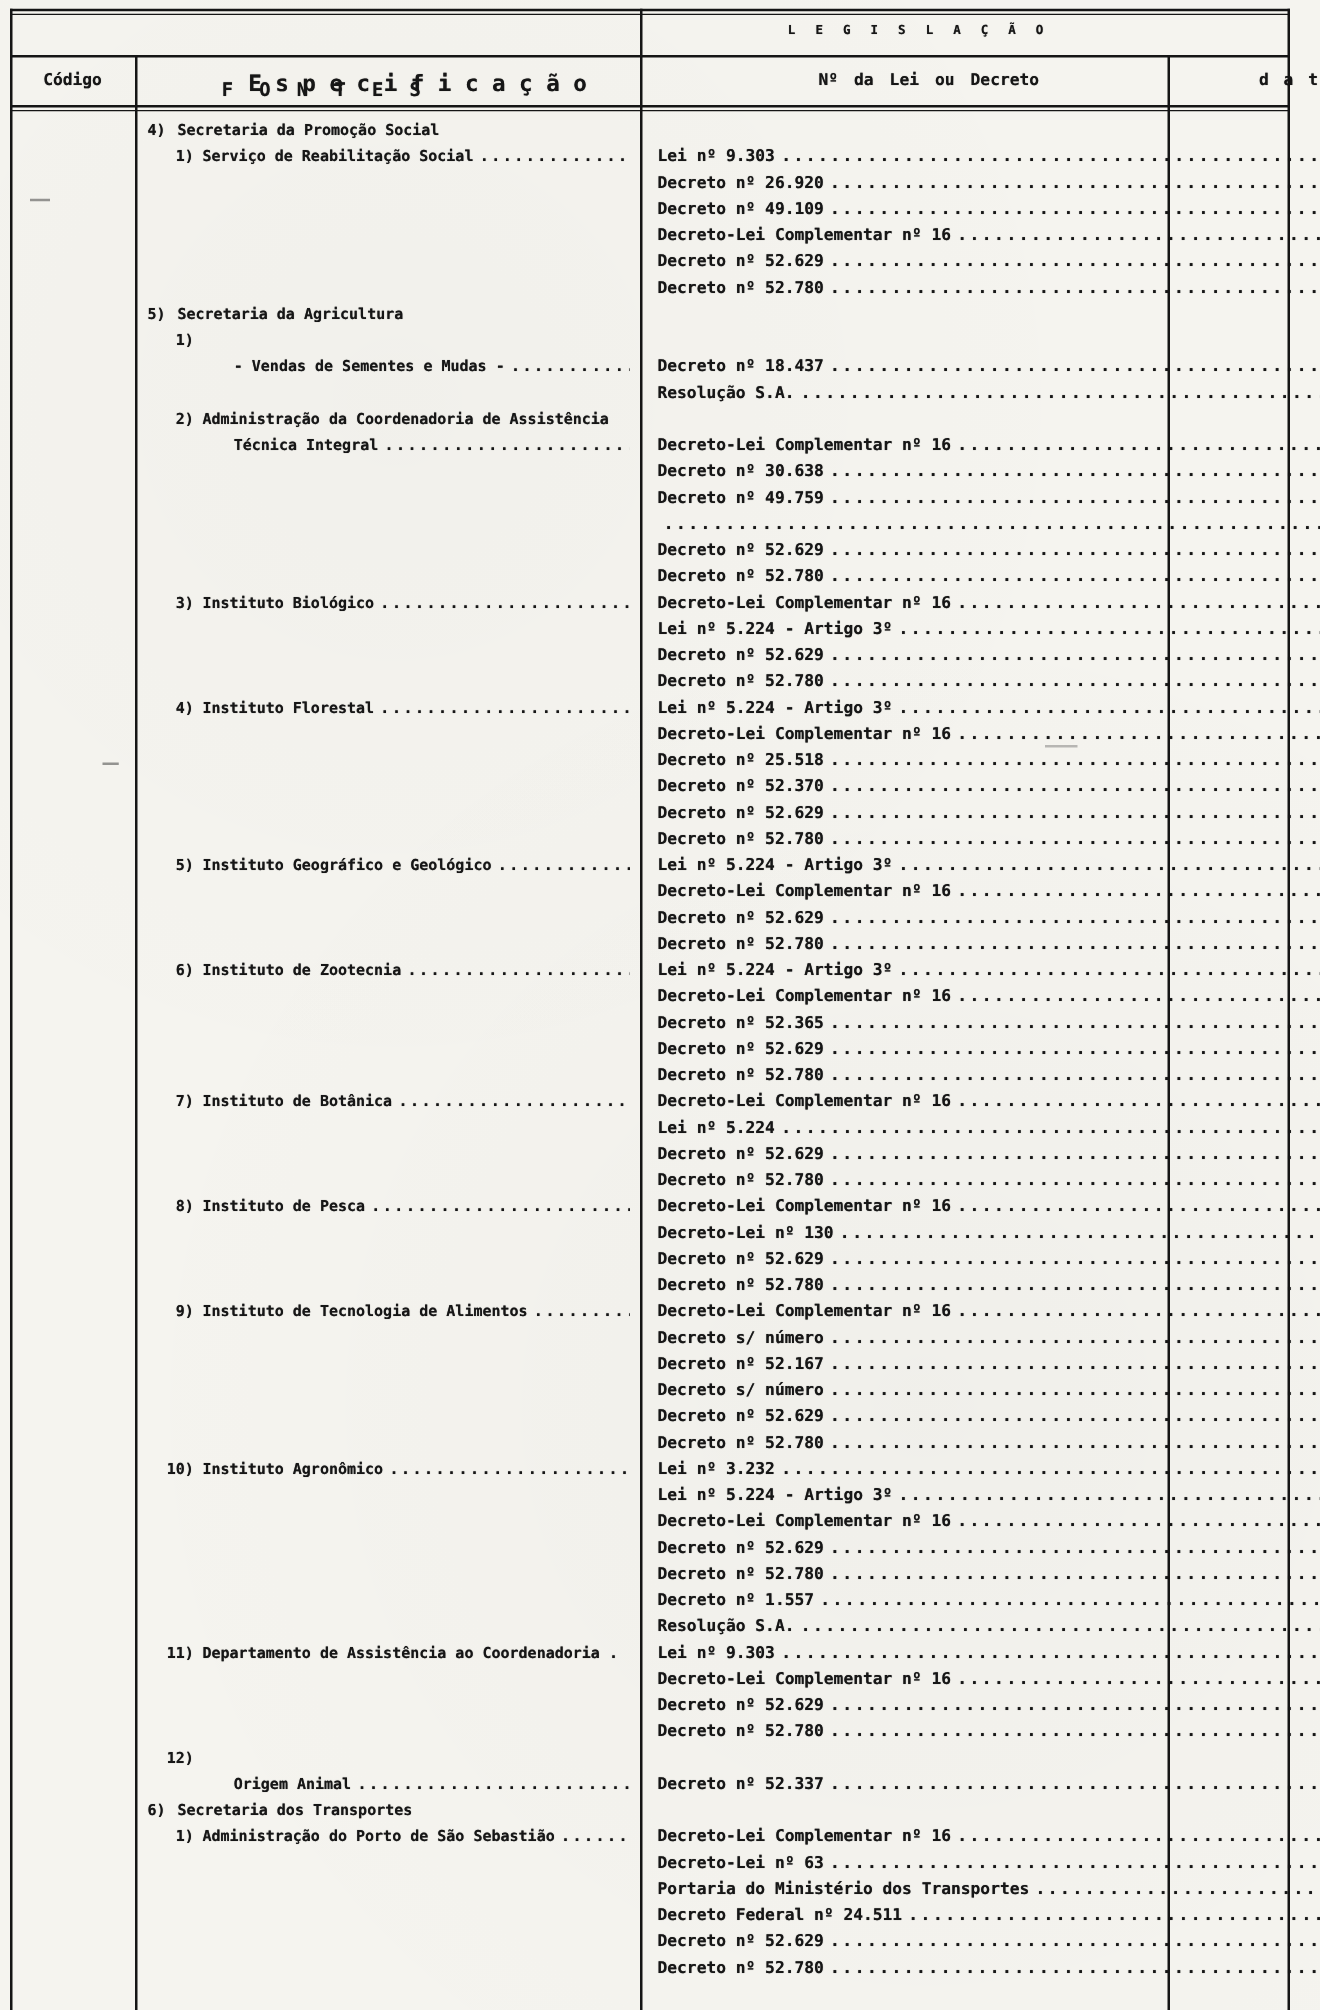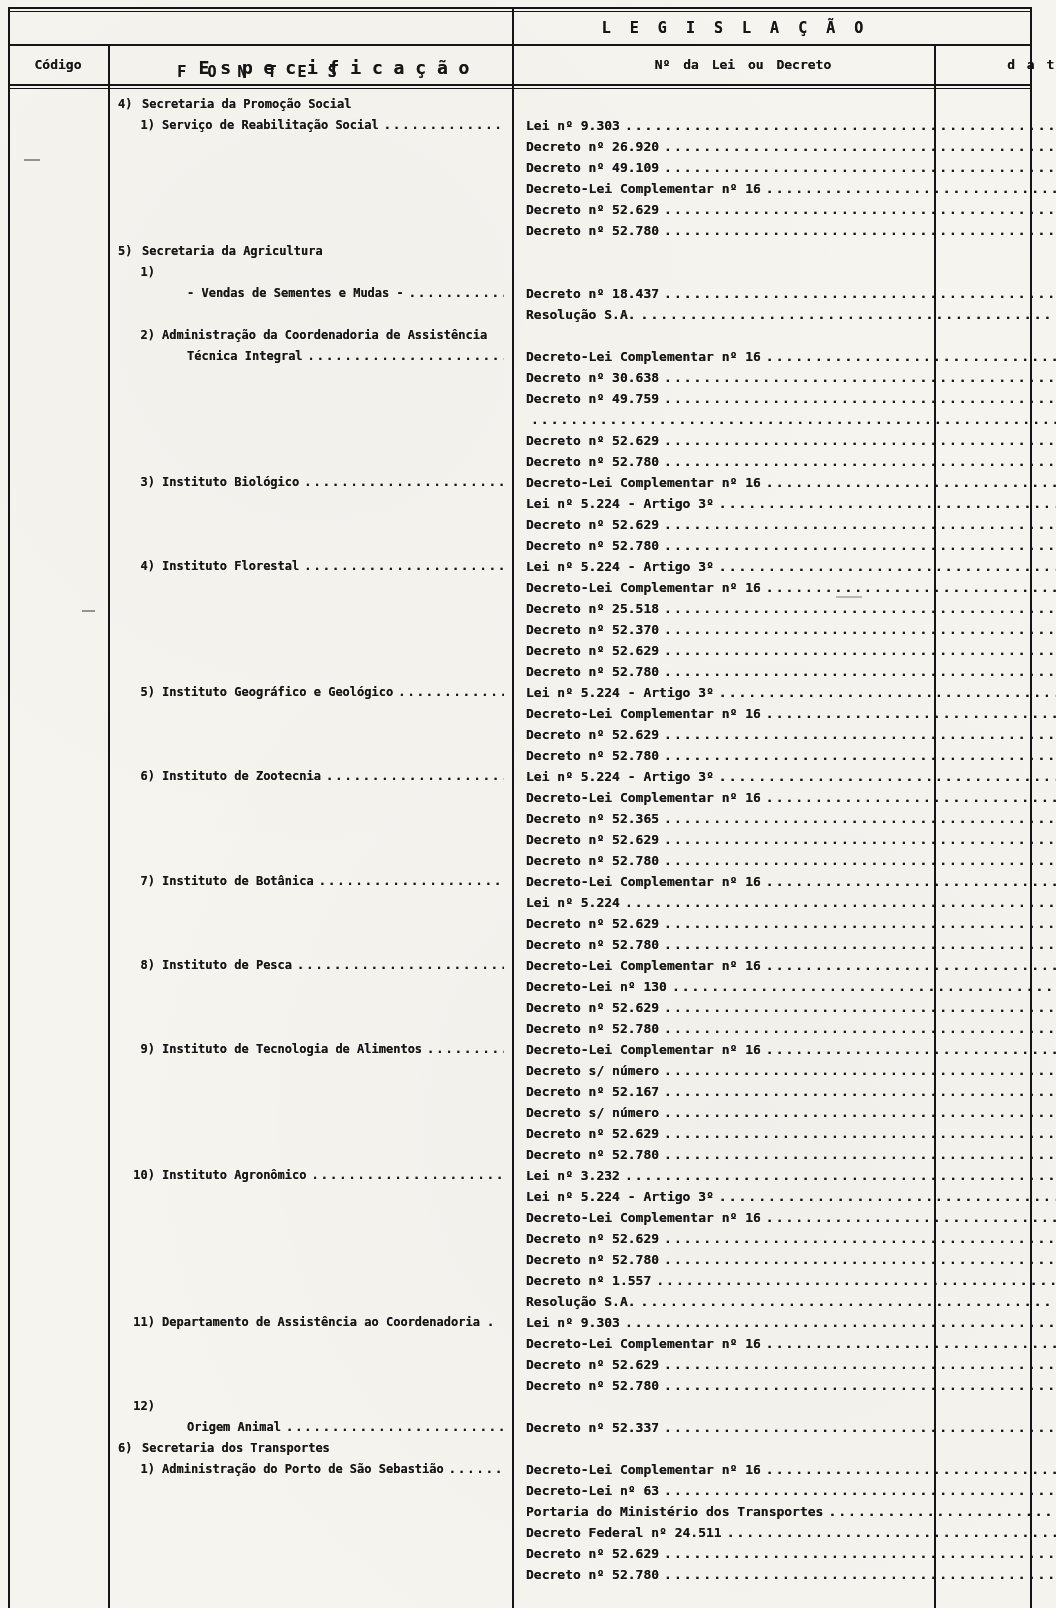--- a/index.html
+++ b/index.html
@@ -14,21 +14,21 @@
       radial-gradient(circle at 30% 20%, rgba(0,0,0,0.015), transparent 40%),
       radial-gradient(circle at 70% 70%, rgba(0,0,0,0.02), transparent 50%),
       #f5f4ef;
   }
   .ink{color:#161616;text-shadow:0 0 0.6px rgba(20,20,20,0.7);}
   .hline,.vline{position:absolute;background:#151515;}
   
   .h-fontes{position:absolute;left:8px;top:19px;width:504px;text-align:center;
     font-size:15px;letter-spacing:6px;margin-top:44px;}
   .h-leg{position:absolute;left:512px;top:19px;width:446px;text-align:center;
-    font-size:15px;letter-spacing:5px;}
+    font-size:10px;letter-spacing:5px;}
   .h-codigo{position:absolute;left:8px;top:57px;width:100px;text-align:center;font-size:13px;}
   .h-espec{position:absolute;left:108px;top:57px;width:404px;text-align:center;font-size:18px;padding-left:24px;}
   .h-lei{position:absolute;left:512px;top:57px;width:462px;text-align:center;font-size:13px;word-spacing:5px;}
   .h-data{position:absolute;left:934px;top:57px;width:98px;text-align:right;font-size:13px;letter-spacing:2px;padding-left:44px;}
   
   #tbody{position:absolute;left:108px;top:94px;width:924px;}
   .block{display:flex;}
   .spec-cell{width:406px;flex:none;font-size:12px;}
   .spec-line{height:21px;line-height:21px;white-space:nowrap;display:flex;overflow:hidden;}
   .sec-header .num{width:34px;flex:none;text-align:left;padding-left:10px;box-sizing:border-box;}

